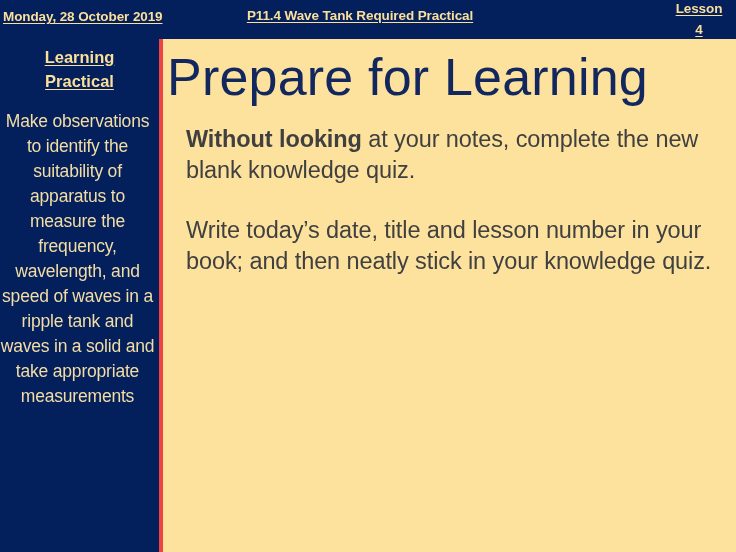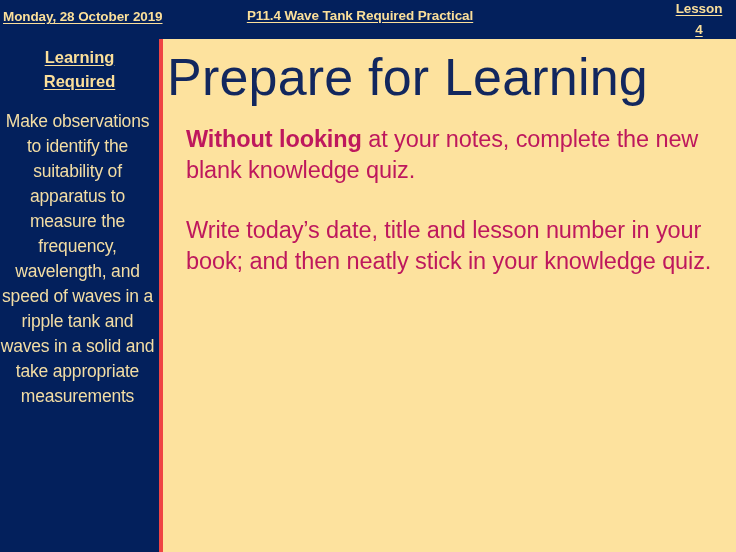--- a/index.html
+++ b/index.html
@@ -124,21 +124,21 @@
     color: #12275e;
     font-size: 52px;
     font-weight: normal;
     line-height: 64px;
     letter-spacing: 0.2px;
     white-space: nowrap;
   }
   .para {
     margin: 0 0 0 19px;
     padding-right: 12px;
-    color: #be185d;
+    color: #404040;
     font-size: 23.5px;
     line-height: 30.5px;
     letter-spacing: -0.1px;
   }
   #para-1 {
     margin-top: 15px;
   }
   #para-2 {
     margin-top: 30px;
   }
@@ -156,21 +156,21 @@
     <div class="hdr-text" id="hdr-title"><span>P11.4 Wave Tank Required Practical</span></div>
     <div class="hdr-text" id="hdr-lesson">
       <span class="lsn-line">Lesson</span>
       <span class="lsn-num">4</span>
     </div>
   </div>
 
   <div id="sidebar">
     <div id="lo-heading">
       <span>Learning</span><br>
-      <span>Required</span>
+      <span>Practical</span>
     </div>
     <div id="lo-body">Make observations to identify the suitability of apparatus to measure the frequency, wavelength, and speed of waves in a ripple tank and waves in a solid and take appropriate measurements</div>
   </div>
 
   <div id="content">
     <div id="main-heading">Prepare for Learning</div>
 
     <p class="para" id="para-1"><span class="strong-lead">Without looking</span><span> at your notes, complete the new blank knowledge quiz.</span></p>
 
     <p class="para" id="para-2">Write today’s date, title and lesson number in your book; and then neatly stick in your knowledge quiz.</p>

